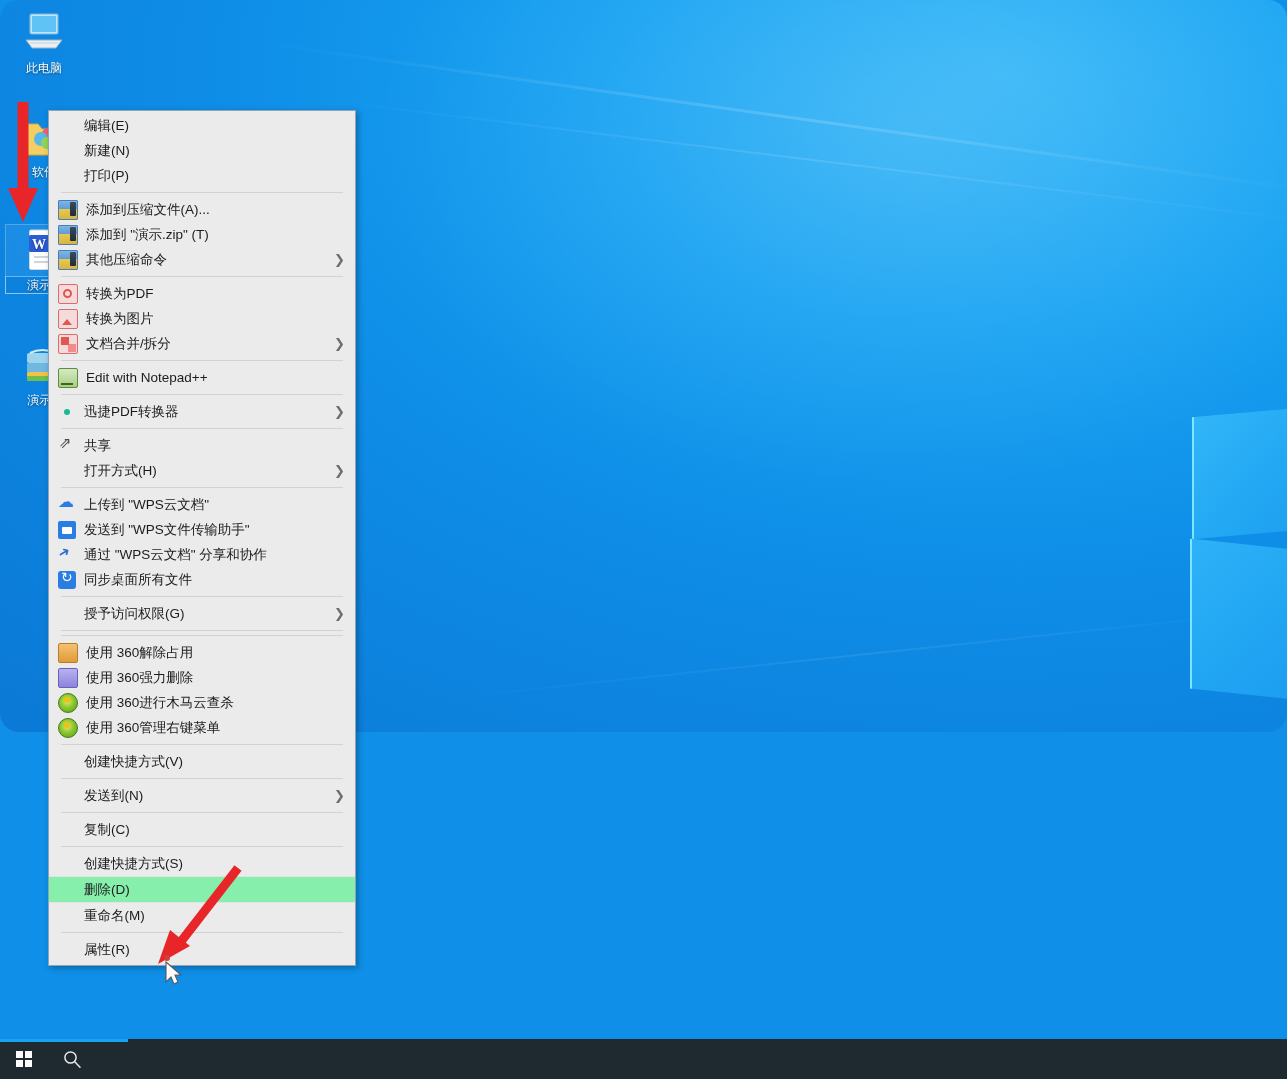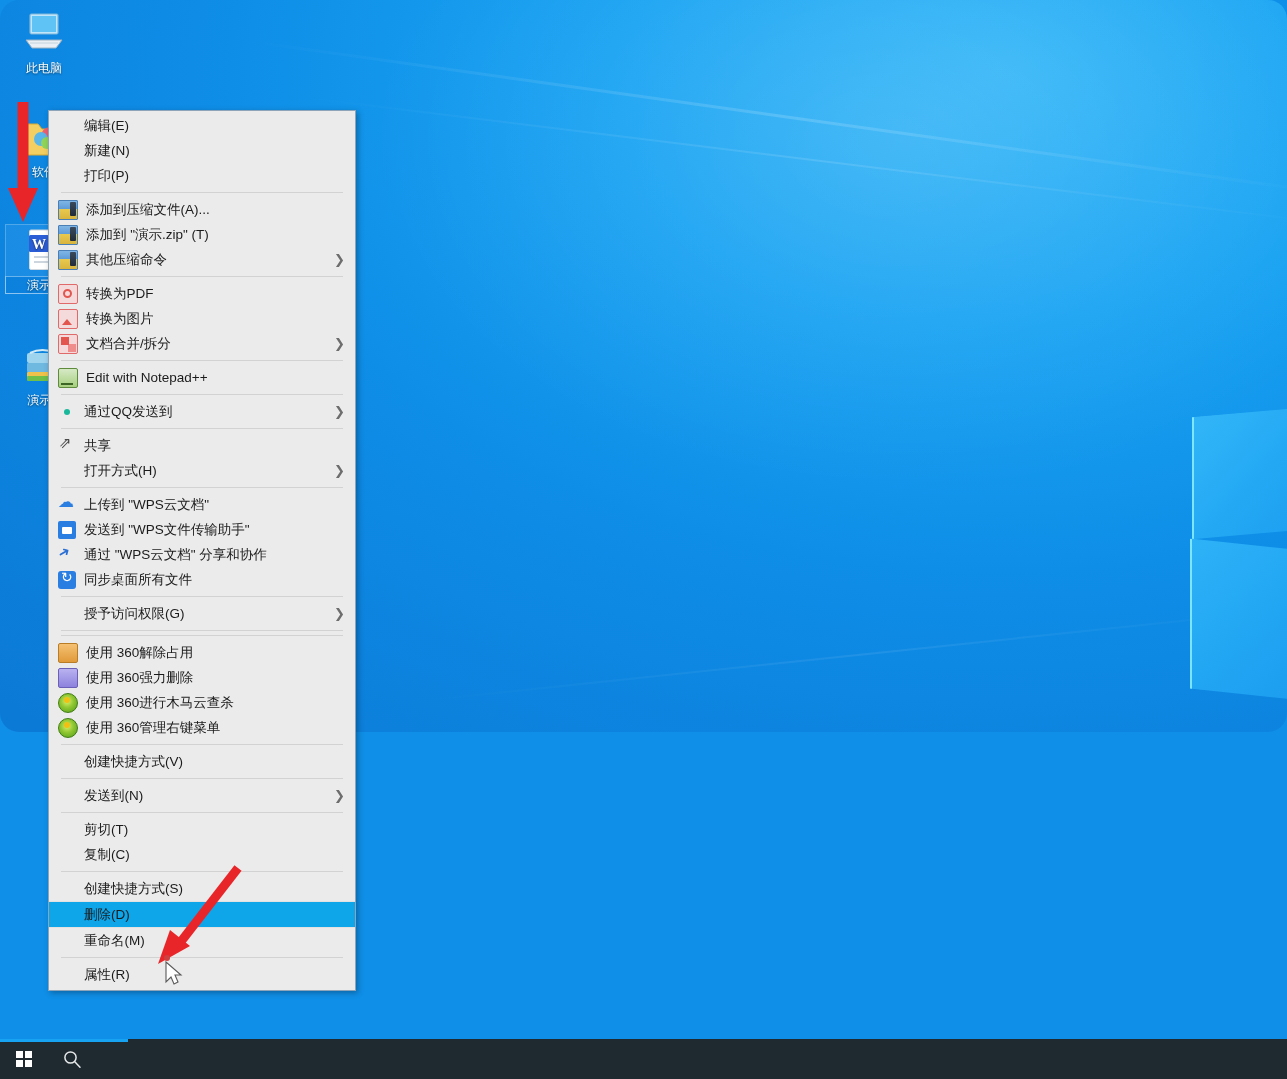--- a/index.html
+++ b/index.html
@@ -130,21 +130,21 @@
     position: relative;
   }
   .mi .ico.blank { background: none; }
   .mi .txt {
     flex: 1 1 auto;
     overflow: hidden;
     text-overflow: ellipsis;
   }
   .mi.bold .txt { font-weight: bold; }
   .mi.highlight {
-    background: #0ea5e9;
+    background: #86efac;
     border-top: 1px solid #e2e2e2;
     border-bottom: 1px solid #e2e2e2;
   }
   .mi .chev {
     flex: 0 0 auto;
     margin-left: 8px;
     color: #6d6d6d;
     font-size: 13px;
     line-height: 1;
   }
@@ -445,21 +445,21 @@
       <span class="chev">❯</span>
     </div>
     <div class="sep"></div>
     <div class="mi">
       <span class="ico ic-npp"></span>
       <span class="txt">Edit with Notepad++</span>
     </div>
     <div class="sep"></div>
     <div class="mi">
       <span class="ico ic-xj"></span>
-      <span class="txt">通过QQ发送到</span>
+      <span class="txt">迅捷PDF转换器</span>
       <span class="chev">❯</span>
     </div>
     <div class="sep"></div>
     <div class="mi">
       <span class="ico ic-share"></span>
       <span class="txt">共享</span>
     </div>
     <div class="mi">
       <span class="ico blank"></span>
       <span class="txt">打开方式(H)</span>
@@ -511,24 +511,20 @@
       <span class="ico blank"></span>
       <span class="txt">创建快捷方式(V)</span>
     </div>
     <div class="sep"></div>
     <div class="mi">
       <span class="ico blank"></span>
       <span class="txt">发送到(N)</span>
       <span class="chev">❯</span>
     </div>
     <div class="sep"></div>
-    <div class="mi">
-      <span class="ico blank"></span>
-      <span class="txt">剪切(T)</span>
-    </div>
     <div class="mi">
       <span class="ico blank"></span>
       <span class="txt">复制(C)</span>
     </div>
     <div class="sep"></div>
     <div class="mi">
       <span class="ico blank"></span>
       <span class="txt">创建快捷方式(S)</span>
     </div>
     <div class="mi highlight">

